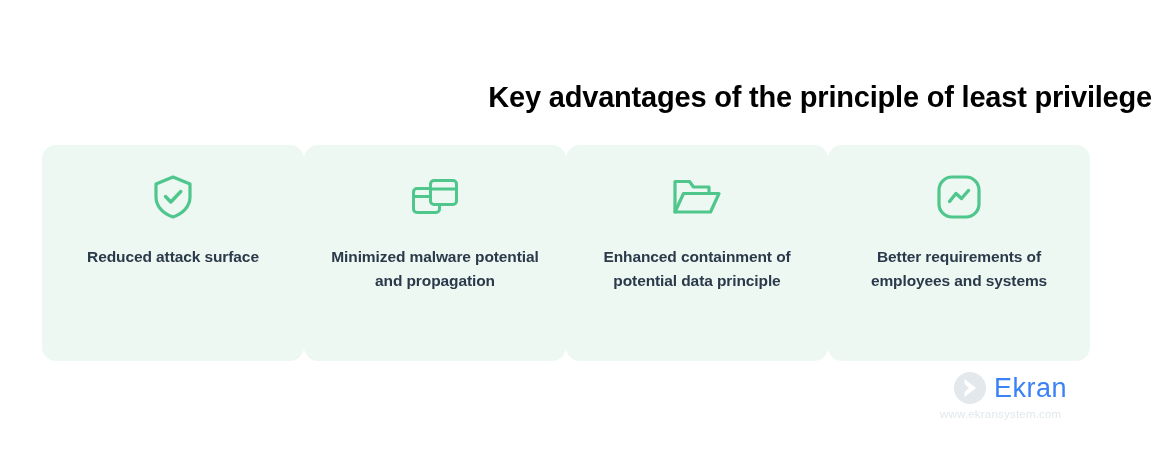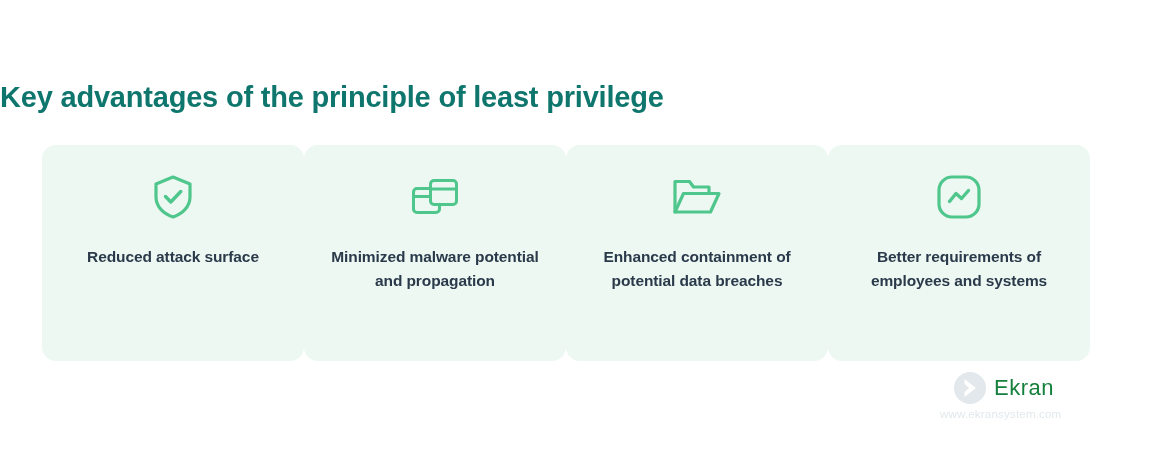--- a/index.html
+++ b/index.html
@@ -19,24 +19,24 @@
     position: absolute;
     inset: 0;
     background: #ffffff;
   }
 
   .page-title {
     position: absolute;
     top: 80px;
     left: 0;
     width: 1152px;
-    text-align: left;
+    text-align: right;
     font-size: 29px;
     font-weight: bold;
-    color: #0f766e;
+    color: #000000;
     letter-spacing: -0.2px;
     line-height: 1.2;
   }
 
   .cards {
     position: absolute;
     top: 145px;
     left: 42px;
     width: 1048px;
     height: 216px;
@@ -92,22 +92,22 @@
     justify-content: flex-start;
     padding-left: 14px;
   }
 
   .wm-mark {
     width: 32px;
     height: 32px;
   }
 
   .wm-name {
-    font-size: 22px;
-    color: #15803d;
+    font-size: 27px;
+    color: #3b82f6;
     font-weight: normal;
     letter-spacing: 0.5px;
     line-height: 1;
   }
 
   .wm-url {
     margin-top: 4px;
     font-size: 11.5px;
     color: #e2e8ec;
     text-align: left;
@@ -146,21 +146,21 @@
       <div class="card-label">Minimized malware potential and propagation</div>
     </div>
 
     <div class="card">
       <div class="card-icon">
         <svg width="52" height="42" viewBox="0 0 52 42" fill="none">
           <path d="M4 36 V5.5 H18.5 L22.5 11 H38 V17.5" stroke="#4fc68c" stroke-width="3.2" stroke-linejoin="round" stroke-linecap="round" fill="none"></path>
           <path d="M4 36 L12.5 17.5 H48 L39.5 36 Z" stroke="#4fc68c" stroke-width="3.2" stroke-linejoin="round" fill="none"></path>
         </svg>
       </div>
-      <div class="card-label">Enhanced containment of potential data breaches</div>
+      <div class="card-label">Enhanced containment of potential data principle</div>
     </div>
 
     <div class="card">
       <div class="card-icon">
         <svg width="46" height="46" viewBox="0 0 46 46" fill="none">
           <rect x="3" y="3" width="40" height="40" rx="13" stroke="#4fc68c" stroke-width="3.2" fill="none"></rect>
           <path d="M13.5 27.5 L20 19.5 L25.5 24.5 L32.5 16.5" stroke="#4fc68c" stroke-width="3.4" stroke-linecap="round" stroke-linejoin="round" fill="none"></path>
         </svg>
       </div>
       <div class="card-label">Better requirements of employees and systems</div>

